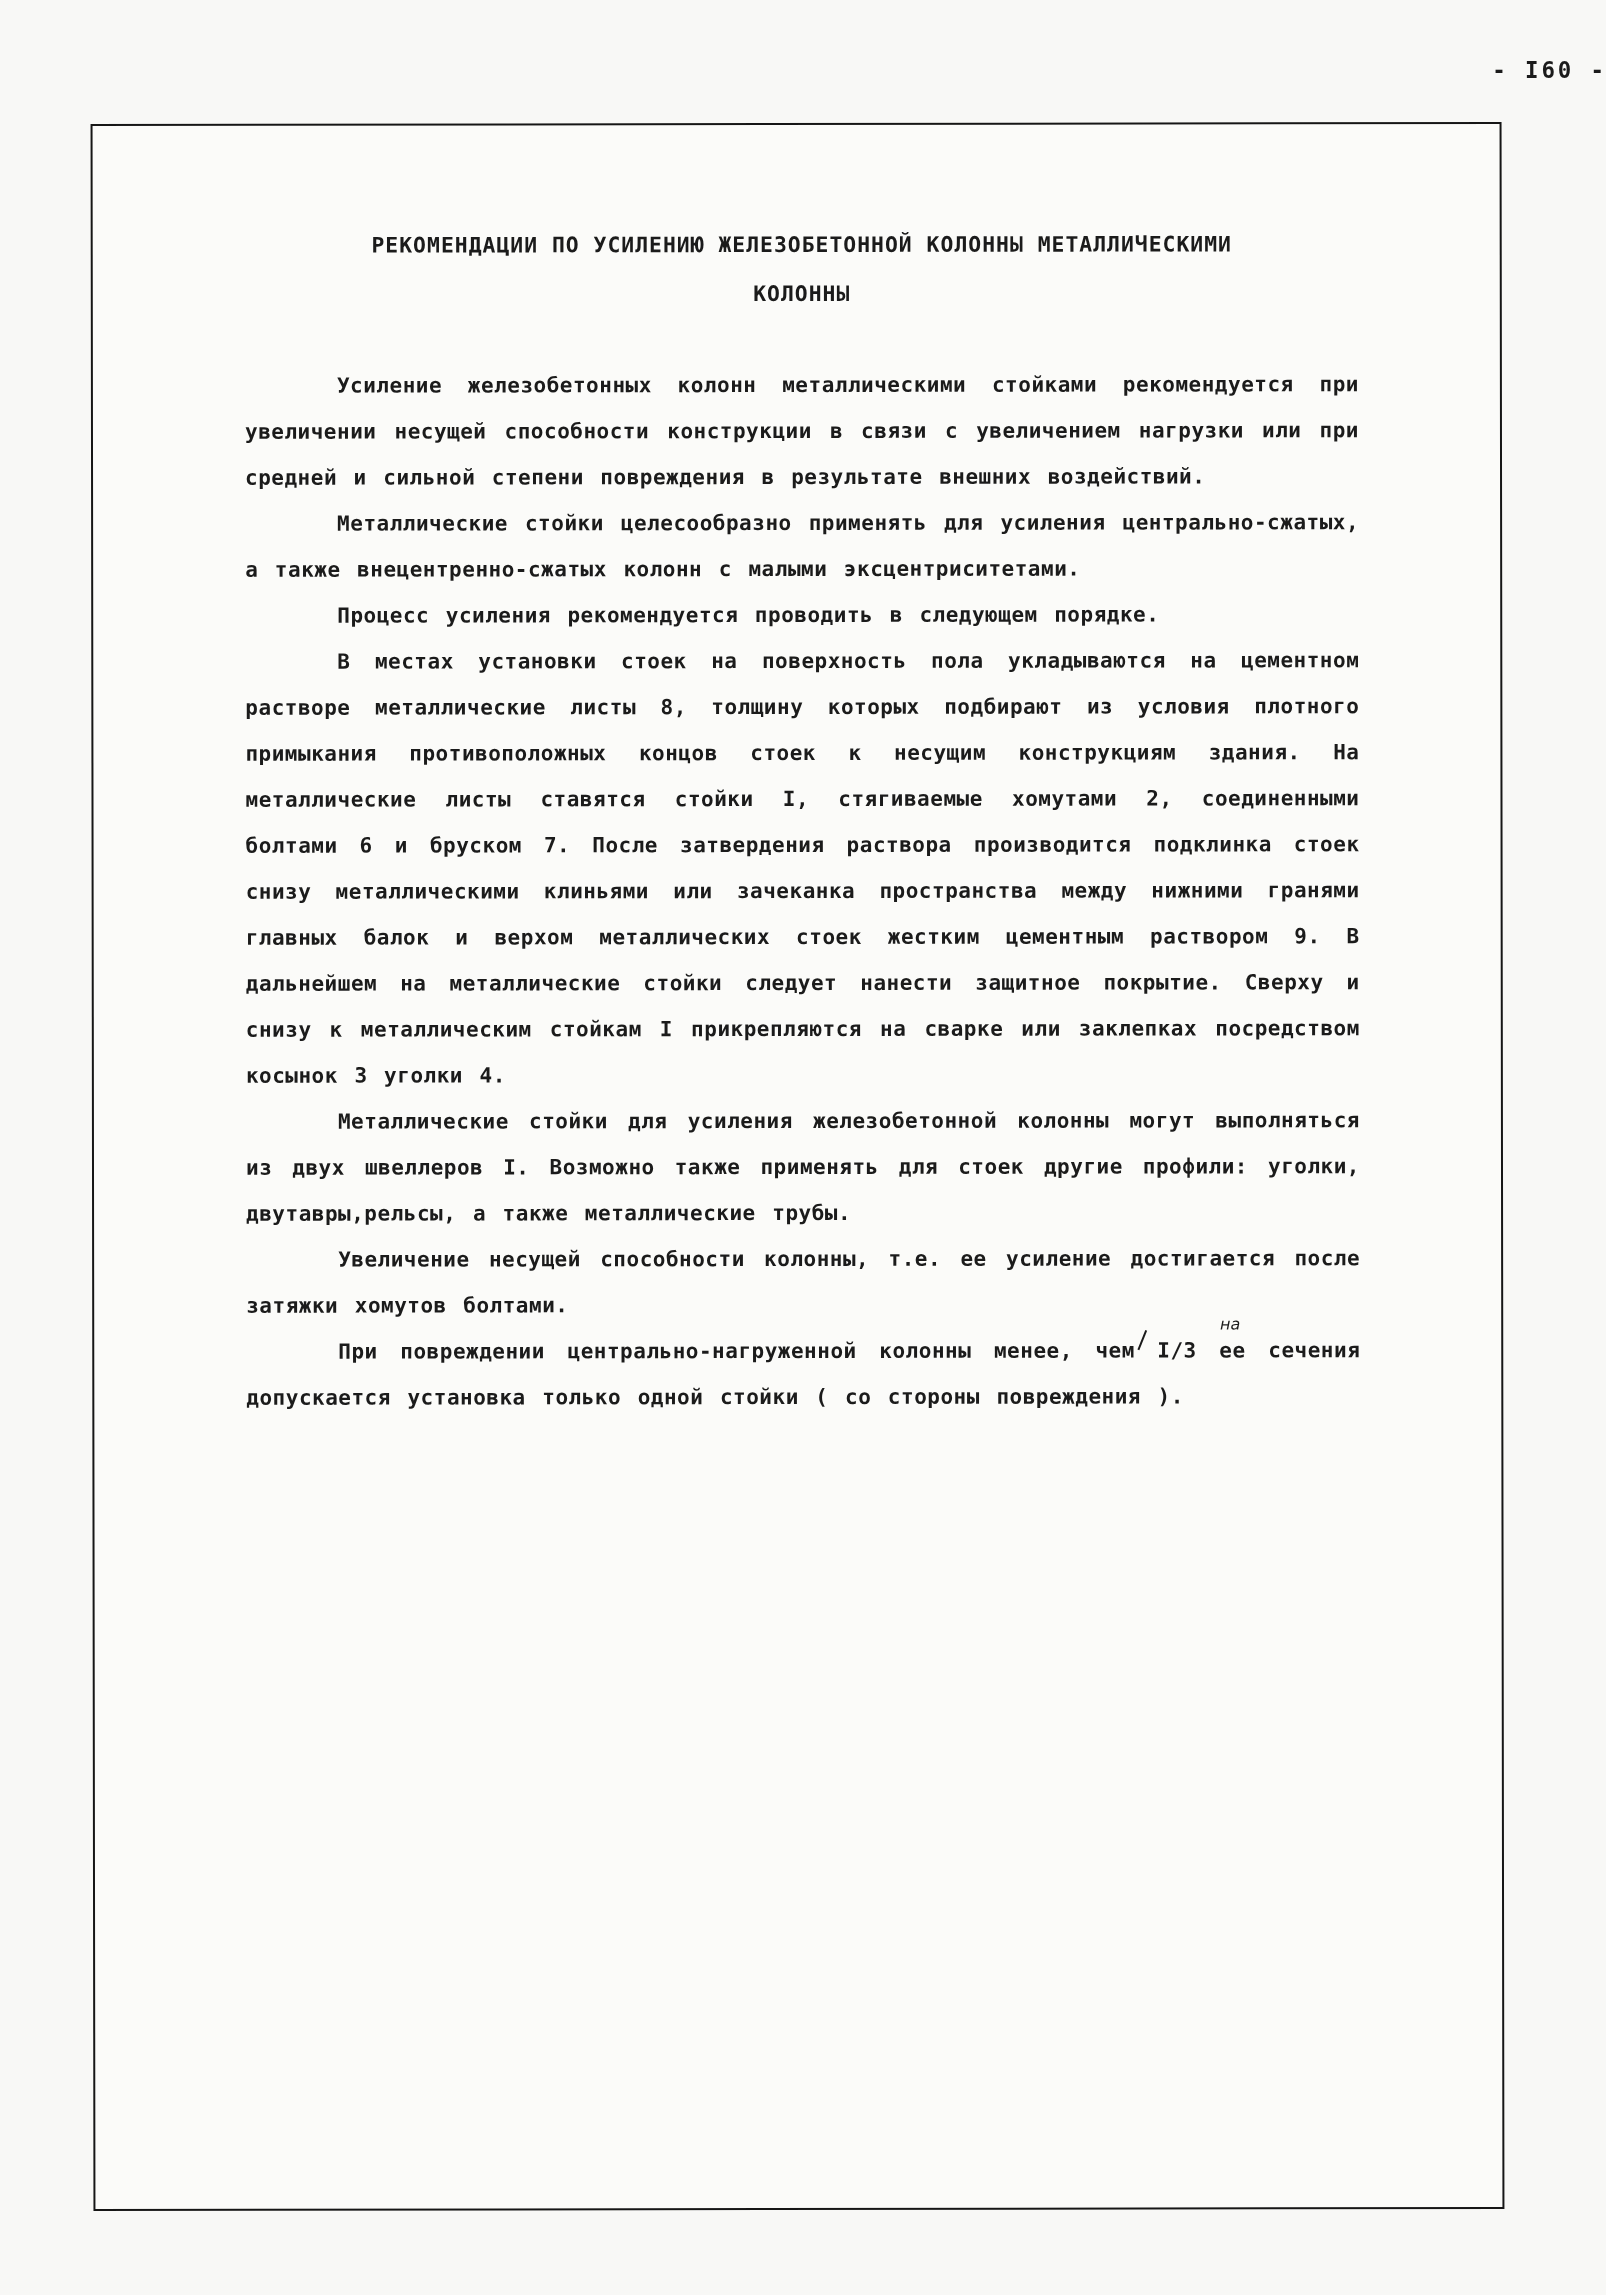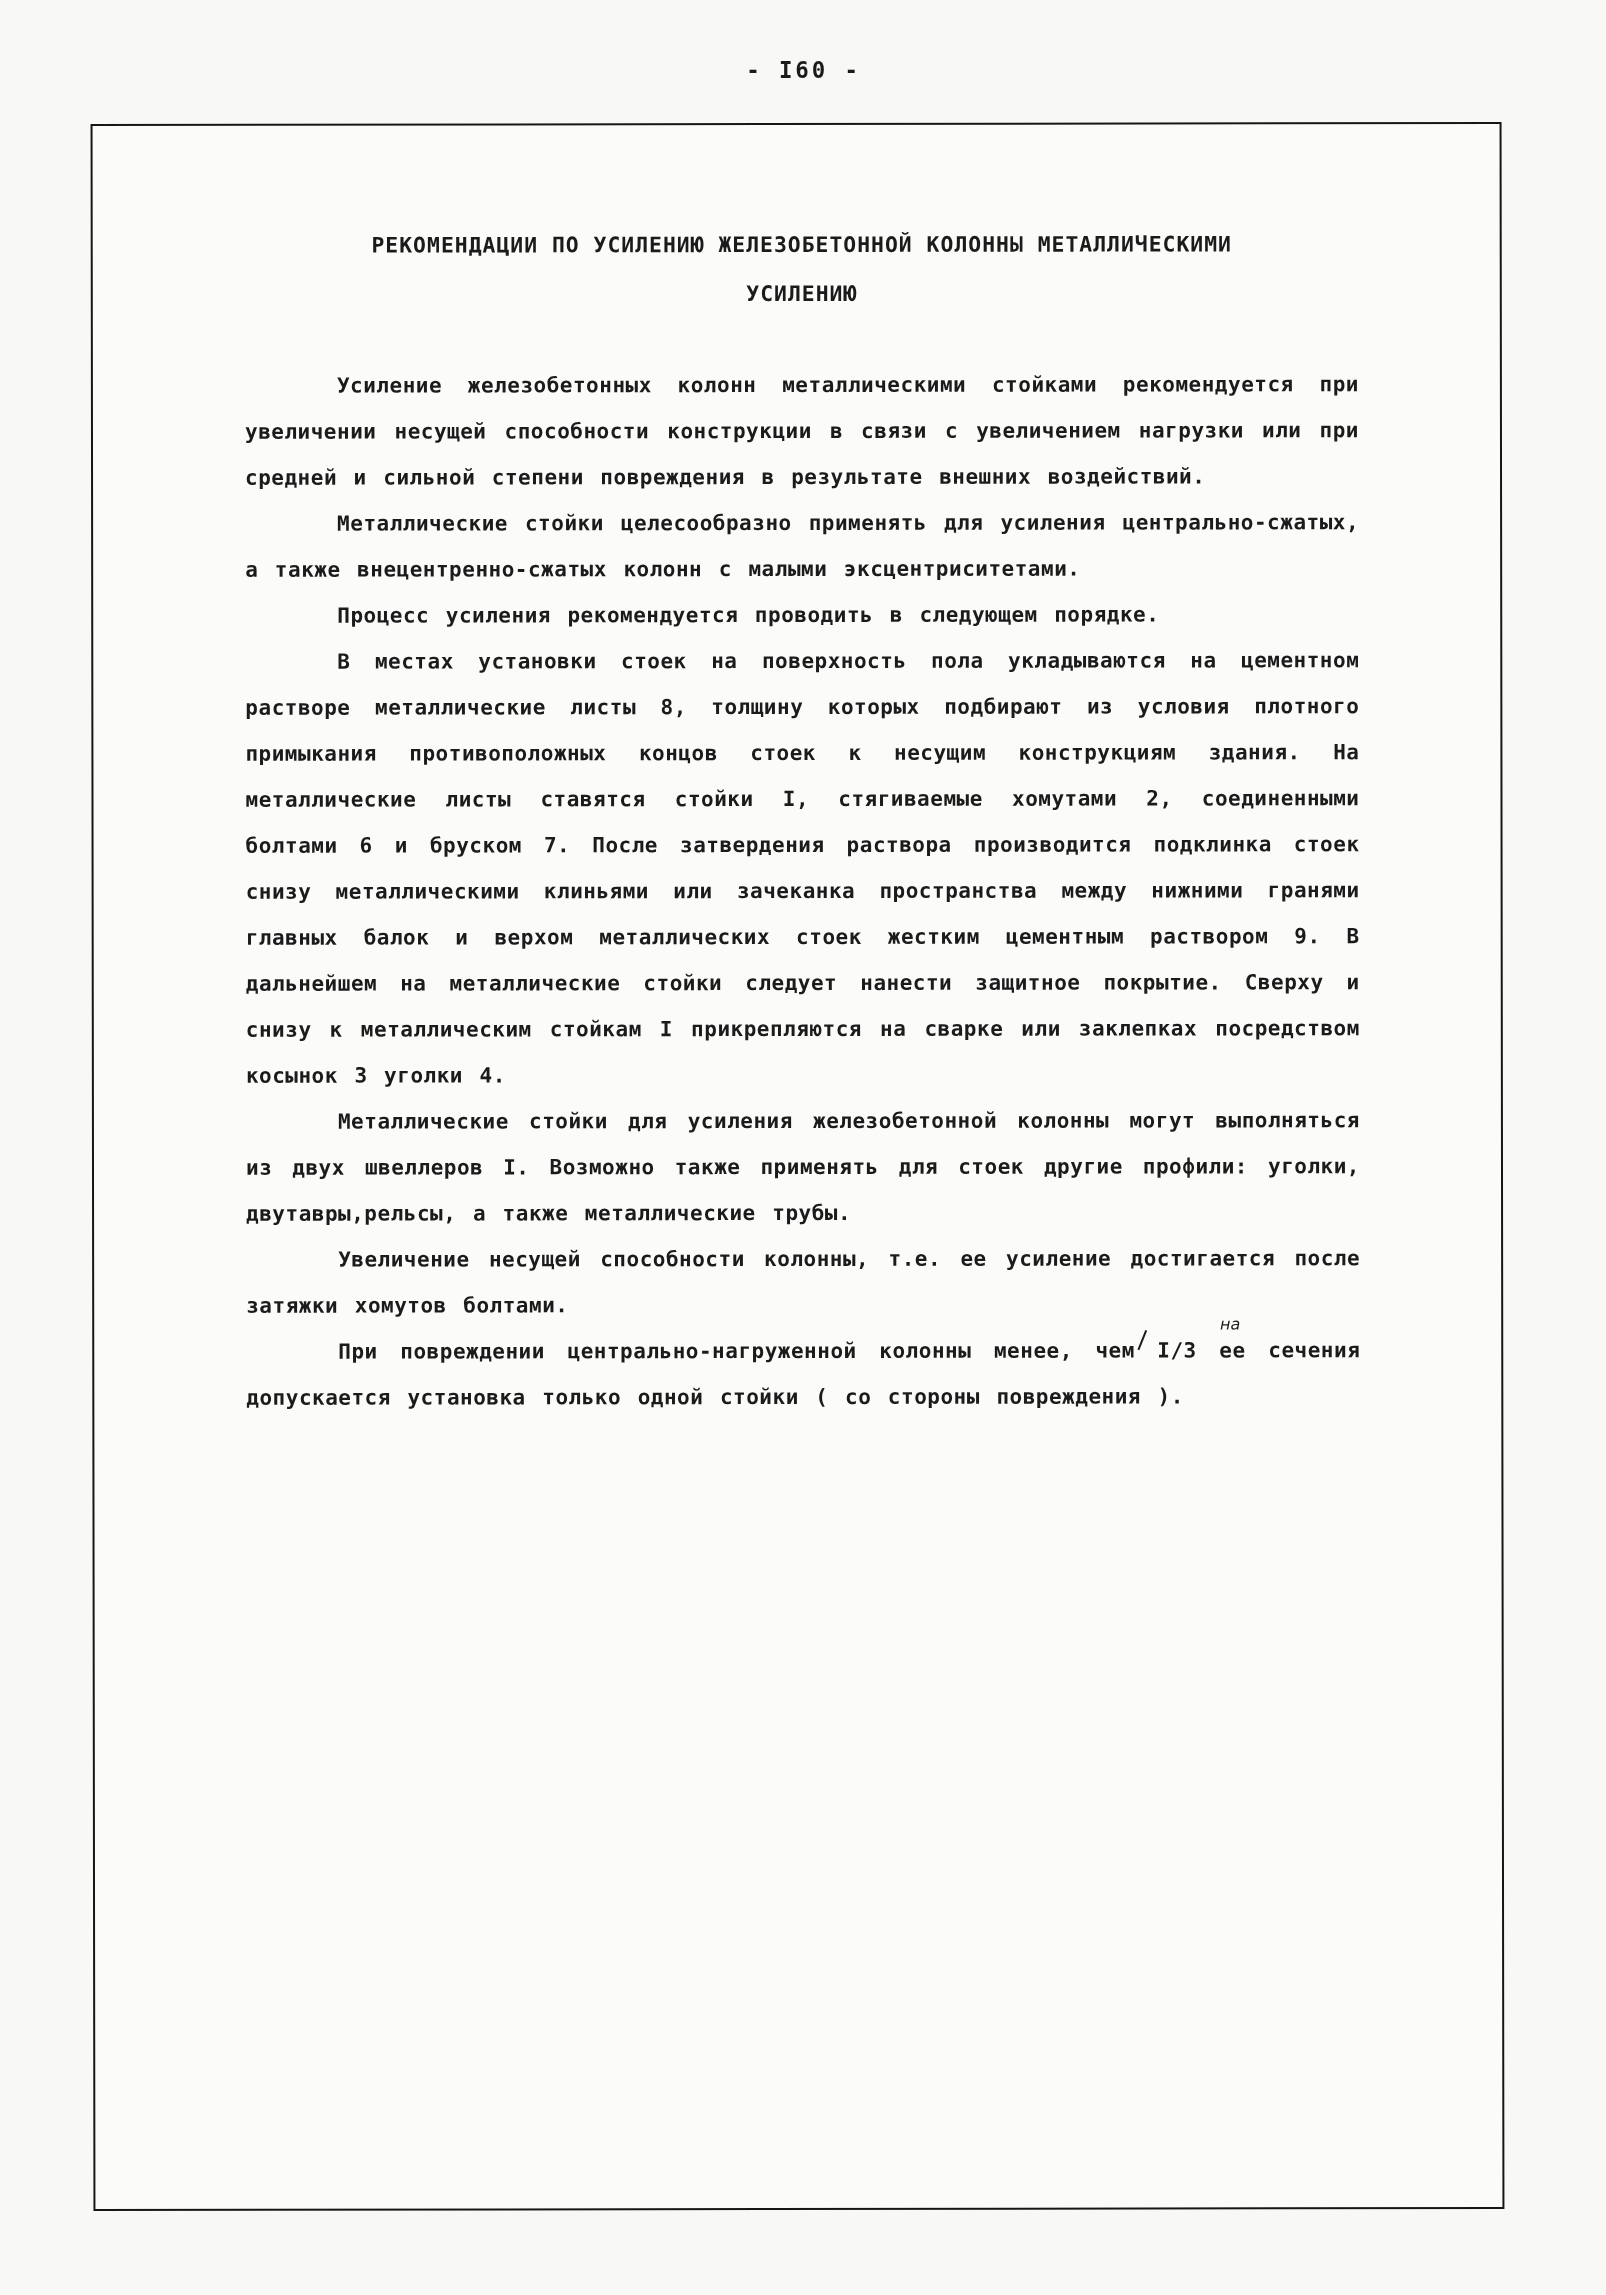--- a/index.html
+++ b/index.html
@@ -13,21 +13,21 @@
     background: #f8f8f6;
     font-family: "DejaVu Sans Mono", "Liberation Mono", monospace;
     color: #1b1b1b;
     overflow: hidden;
   }
   .page-number {
     position: absolute;
     top: 57px;
     left: 0;
     width: 100%;
-    text-align: center;
+    text-align: right;
     font-size: 22.4px;
     font-weight: bold;
     letter-spacing: 2.9px;
   }
   .frame {
     position: absolute;
     left: 92px;
     top: 123px;
     width: 1411px;
     height: 2087px;
@@ -87,21 +87,21 @@
   }
 </style>
 </head>
 <body>
 
 <div class="page-number">- I60 -</div>
 
 <div class="frame">
   <div class="content">
 
-    <h1 class="title"><span>РЕКОМЕНДАЦИИ ПО УСИЛЕНИЮ ЖЕЛЕЗОБЕТОННОЙ КОЛОННЫ МЕТАЛЛИЧЕСКИМИ</span><br><span>УСИЛЕНИЮ</span></h1>
+    <h1 class="title"><span>РЕКОМЕНДАЦИИ ПО УСИЛЕНИЮ ЖЕЛЕЗОБЕТОННОЙ КОЛОННЫ МЕТАЛЛИЧЕСКИМИ</span><br><span>КОЛОННЫ</span></h1>
 
     <p class="para">Усиление железобетонных колонн металлическими стойками рекомендуется при увеличении несущей способности конструкции в связи с увеличением нагрузки или при средней и сильной степени повреждения в результате внешних воздействий.</p>
     <p class="para">Металлические стойки целесообразно применять для усиления центрально-сжатых, а также внецентренно-сжатых колонн с малыми эксцентриситетами.</p>
     <p class="para">Процесс усиления рекомендуется проводить в следующем порядке.</p>
     <p class="para">В местах установки стоек на поверхность пола укладываются на цементном растворе металлические листы 8, толщину которых подбирают из условия плотного примыкания противоположных концов стоек к несущим конструкциям здания. На металлические листы ставятся стойки I, стягиваемые хомутами 2, соединенными болтами 6 и бруском 7. После затвердения раствора производится подклинка стоек снизу металлическими клиньями или зачеканка пространства между нижними гранями главных балок и верхом металлических стоек жестким цементным раствором 9. В дальнейшем на металлические стойки следует нанести защитное покрытие. Сверху и снизу к металлическим стойкам I прикрепляются на сварке или заклепках посредством косынок 3 уголки 4.</p>
     <p class="para">Металлические стойки для усиления железобетонной колонны могут выполняться из двух швеллеров I. Возможно также применять для стоек другие профили: уголки, двутавры,рельсы, а также металлические трубы.</p>
     <p class="para">Увеличение несущей способности колонны, т.е. ее усиление достигается после затяжки хомутов болтами.</p>
 
     <p class="para"><span>При повреждении центрально-нагруженной колонны менее, чем</span><span class="insert-wrap"><span class="insert-word">на</span></span><span>I/3 ее сечения допускается установка только одной стойки ( со стороны повреждения ).</span></p>
 

